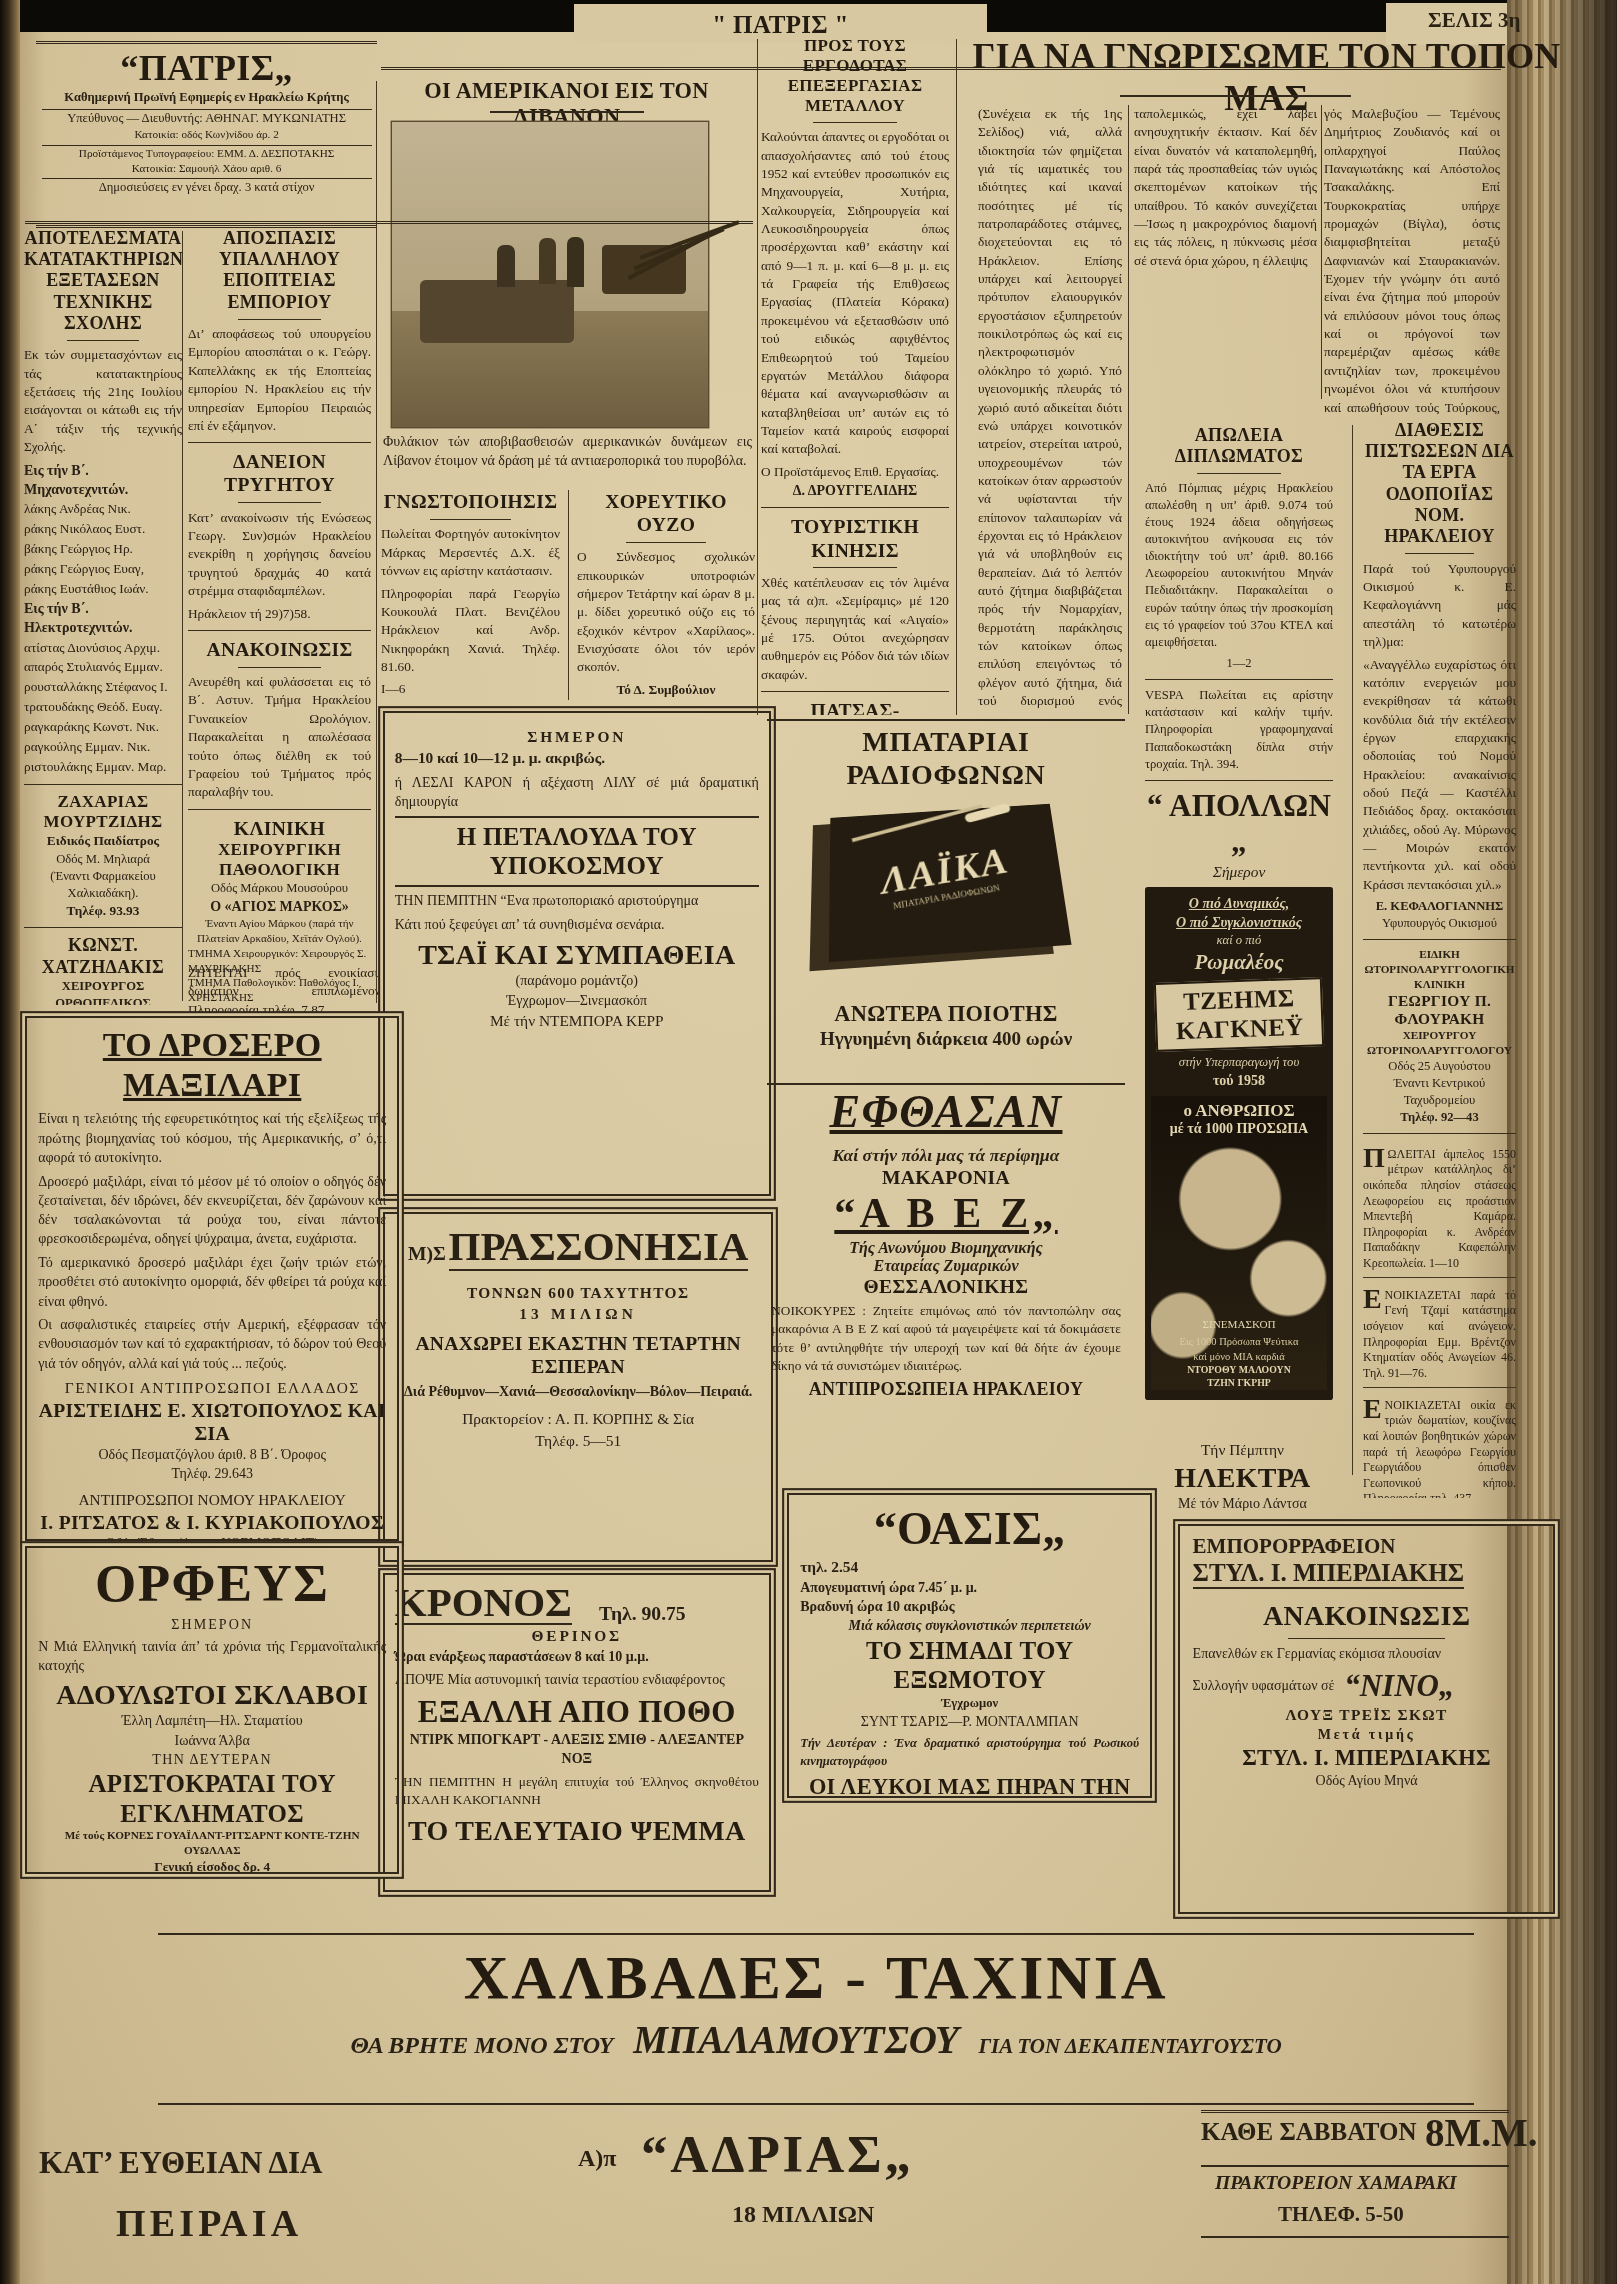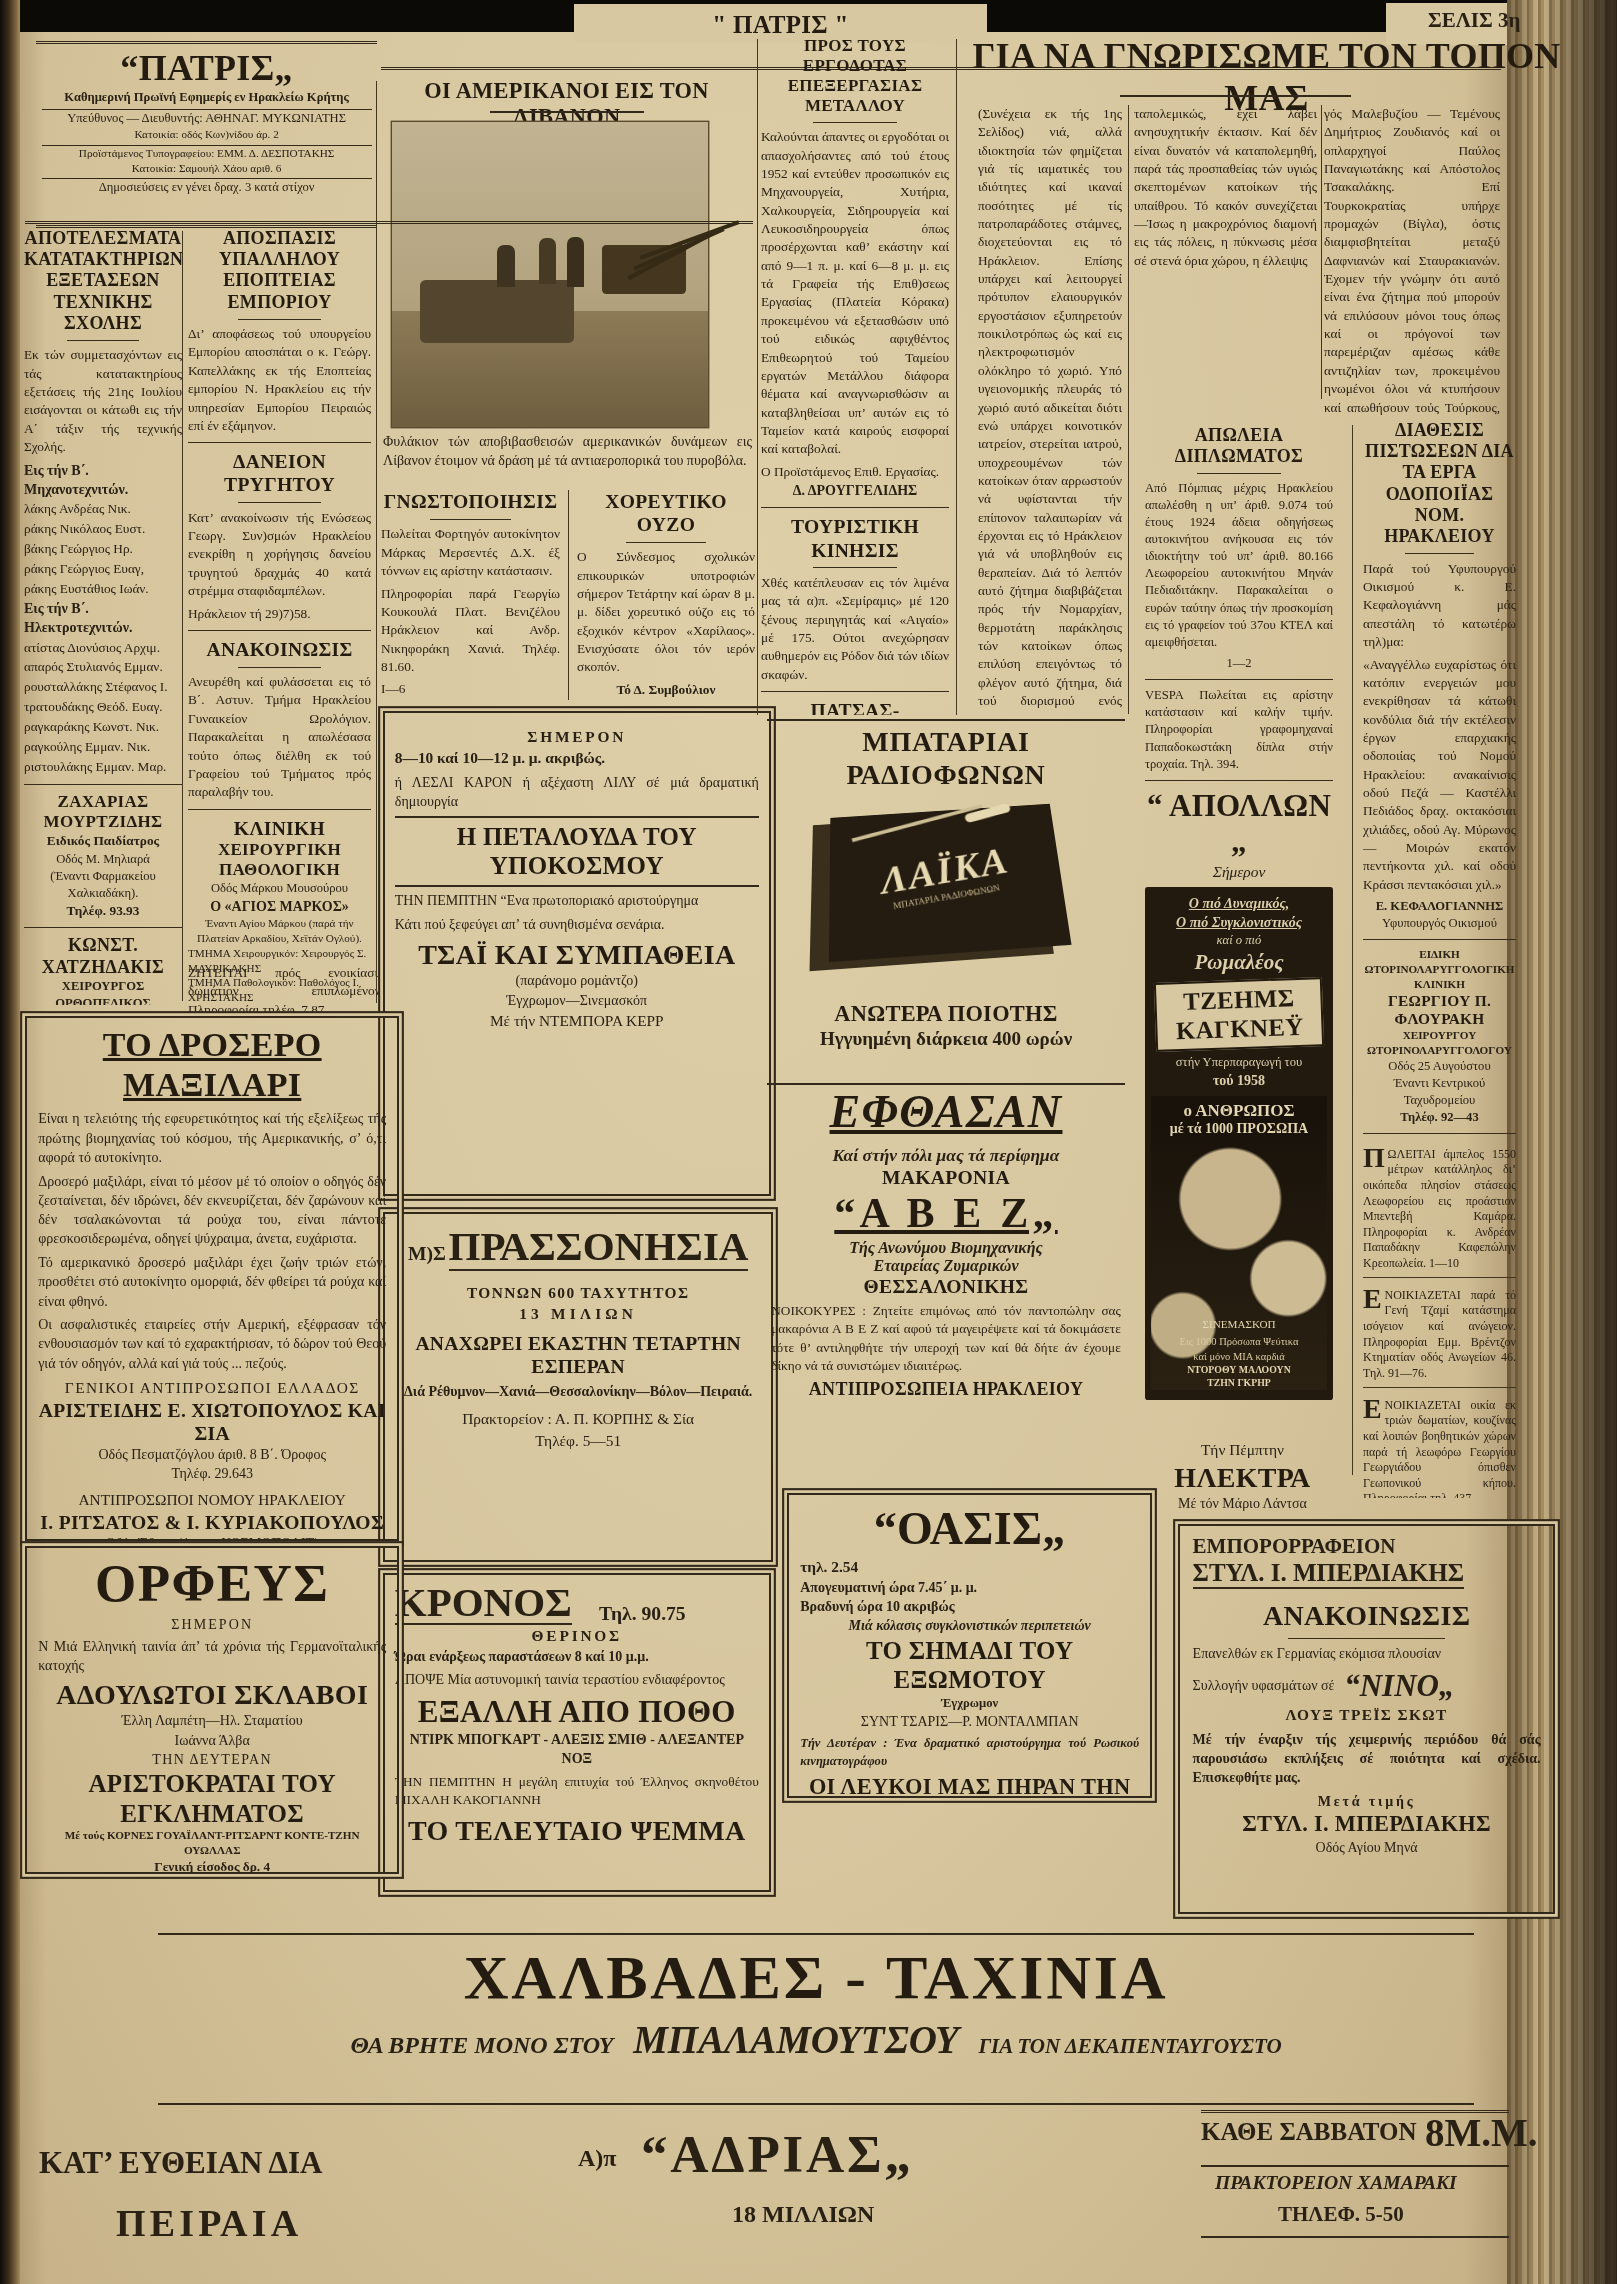--- a/index.html
+++ b/index.html
@@ -182,21 +182,21 @@
   <div class="c t22" style="font-style:italic">Σήμερον</div>
   <div class="dark" style="margin-top:4.2px;padding:7px 5.6px 9.8px;border-radius:2.8px">
     <div class="c t20 b" style="font-style:italic;text-decoration:underline">Ο πιό Δυναμικός,</div>
     <div class="c t20 b" style="font-style:italic;text-decoration:underline">Ο πιό Συγκλονιστικός</div>
     <div class="c t18" style="font-style:italic">καί ο πιό</div>
     <div class="c" style="font-size:21px;font-weight:bold;font-style:italic">Ρωμαλέος</div>
     <div style="background:#d8c8a1;color:#221a0f;border:2.1px solid #221a0f;margin:5.6px 4.2px;padding:2.8px;transform:rotate(-2deg)">
       <div class="hd hd36">ΤΖΕΗΜΣ</div>
       <div class="hd hd36">ΚΑΓΚΝΕΫ</div>
     </div>
-    <div class="c t18" style="">στήν Υπερπαραγωγή του</div>
+    <div class="c t18" style="font-style:italic">στήν Υπερπαραγωγή του</div>
     <div class="c t20 b">τού 1958</div>
     <div style="position:relative;height:294px;margin-top:5.6px;background:radial-gradient(circle at 45% 35%, #c8b58d 0 49px, rgba(0,0,0,0) 52px),radial-gradient(circle at 78% 62%, #cdbb93 0 36px, rgba(0,0,0,0) 39px),radial-gradient(circle at 18% 78%, #bfae85 0 31px, rgba(0,0,0,0) 34px),linear-gradient(180deg,#17110a,#2a2112)">
       <div class="c b" style="padding-top:4.2px;font-size:17px;color:#e4d6ae">ο ΑΝΘΡΩΠΟΣ</div>
       <div class="c b" style="font-size:14px;color:#e4d6ae">μέ τά 1000 ΠΡΟΣΩΠΑ</div>
       <div class="abs c" style="left:0;bottom:60px;width:100%;font-size:11.2px;color:#e4d6ae">ΣΙΝΕΜΑΣΚΟΠ</div>
       <div class="abs c" style="left:0;bottom:43px;width:100%;font-size:10.5px;color:#d9c9a0">Εις 1000 Πρόσωπα Ψεύτικα</div>
       <div class="abs c" style="left:0;bottom:28px;width:100%;font-size:10.5px;color:#d9c9a0">καί μόνο ΜΙΑ καρδιά</div>
       <div class="abs c b" style="left:0;bottom:15.4px;width:100%;font-size:9.8px;color:#e4d6ae">ΝΤΟΡΟΘΥ ΜΑΛΟΟΥΝ</div>
       <div class="abs c b" style="left:0;bottom:2.8px;width:100%;font-size:9.8px;color:#e4d6ae">ΤΖΗΝ ΓΚΡΗΡ</div>
     </div>
@@ -358,21 +358,20 @@
   <div class="b" style="font-size:21px">ΕΜΠΟΡΟΡΡΑΦΕΙΟΝ</div>
   <div class="b" style="font-size:25px;border-bottom:2.1px solid #33291a;display:inline-block">ΣΤΥΛ. Ι. ΜΠΕΡΔΙΑΚΗΣ</div>
   <div class="hd hd40" style="margin-top:9.8px">ΑΝΑΚΟΙΝΩΣΙΣ</div>
   <div class="shortrule"></div>
   <p class="t20 j">Επανελθών εκ Γερμανίας εκόμισα πλουσίαν</p>
   <div style="display:flex;align-items:center;gap:9.8px">
     <span class="t20">Συλλογήν υφασμάτων σέ</span>
     <span class="b" style="font-size:31px;font-style:italic">“ΝΙΝΟ„</span>
   </div>
   <div class="c t22 b" style="letter-spacing:1.4px">ΛΟΥΞ ΤΡΕΪΣ ΣΚΩΤ</div>
-  <p class="t20 j b">Μέ τήν έναρξιν τής χειμερινής περιόδου θά σάς παρουσιάσω εκπλήξεις σέ ποιότητα καί σχέδια. Επισκεφθήτε μας.</p>
   <div class="c t20 b" style="letter-spacing:2.8px">Μετά τιμής</div>
   <div class="hd hd32">ΣΤΥΛ. Ι. ΜΠΕΡΔΙΑΚΗΣ</div>
   <div class="c t20">Οδός Αγίου Μηνά</div>
 </div>
 
 <div class="abs" style="left:158px;top:1933px;width:1316px;height:162px;border-top:2.8px solid #33291a;border-bottom:2.8px solid #33291a;padding-top:5.6px">
   <div class="hd" style="font-size:62px;letter-spacing:2.8px">ΧΑΛΒΑΔΕΣ - ΤΑΧΙΝΙΑ</div>
   <div style="display:flex;align-items:baseline;justify-content:center;gap:19.6px;margin-top:2.8px">
     <span class="b" style="font-size:24px;font-style:italic">ΘΑ ΒΡΗΤΕ ΜΟΝΟ ΣΤΟΥ</span>
     <span class="b" style="font-size:39px;font-style:italic">ΜΠΑΛΑΜΟΥΤΣΟΥ</span>

